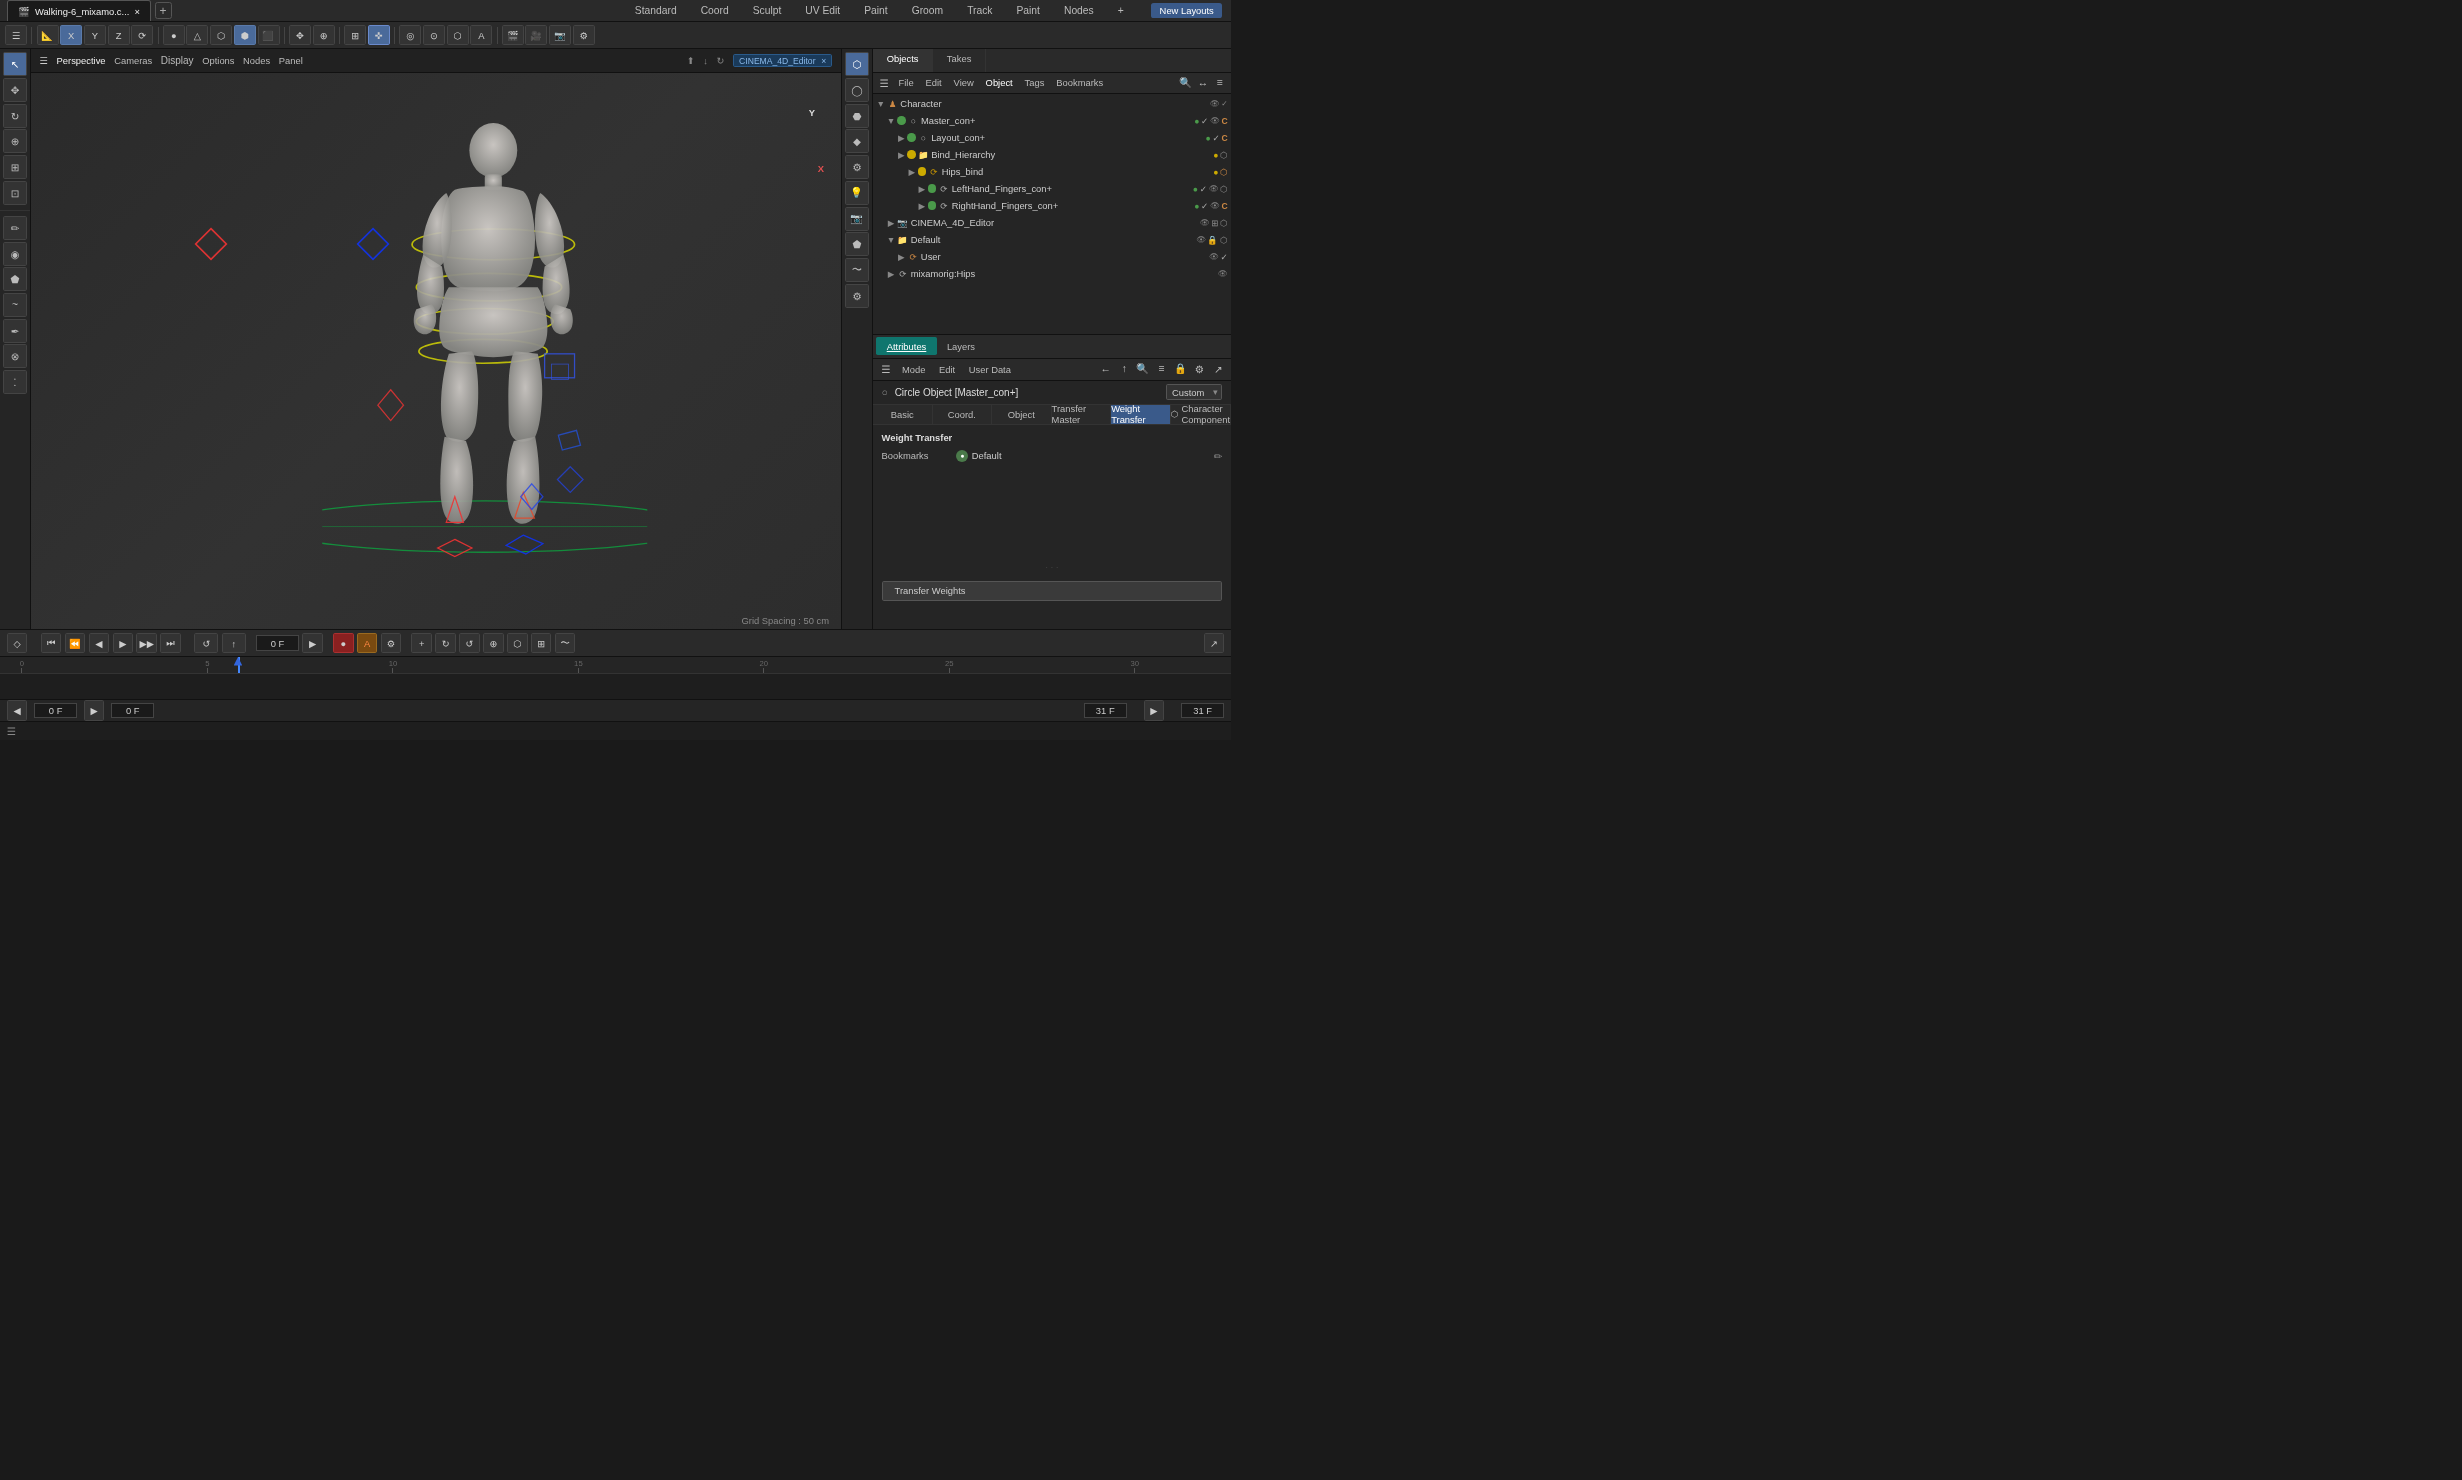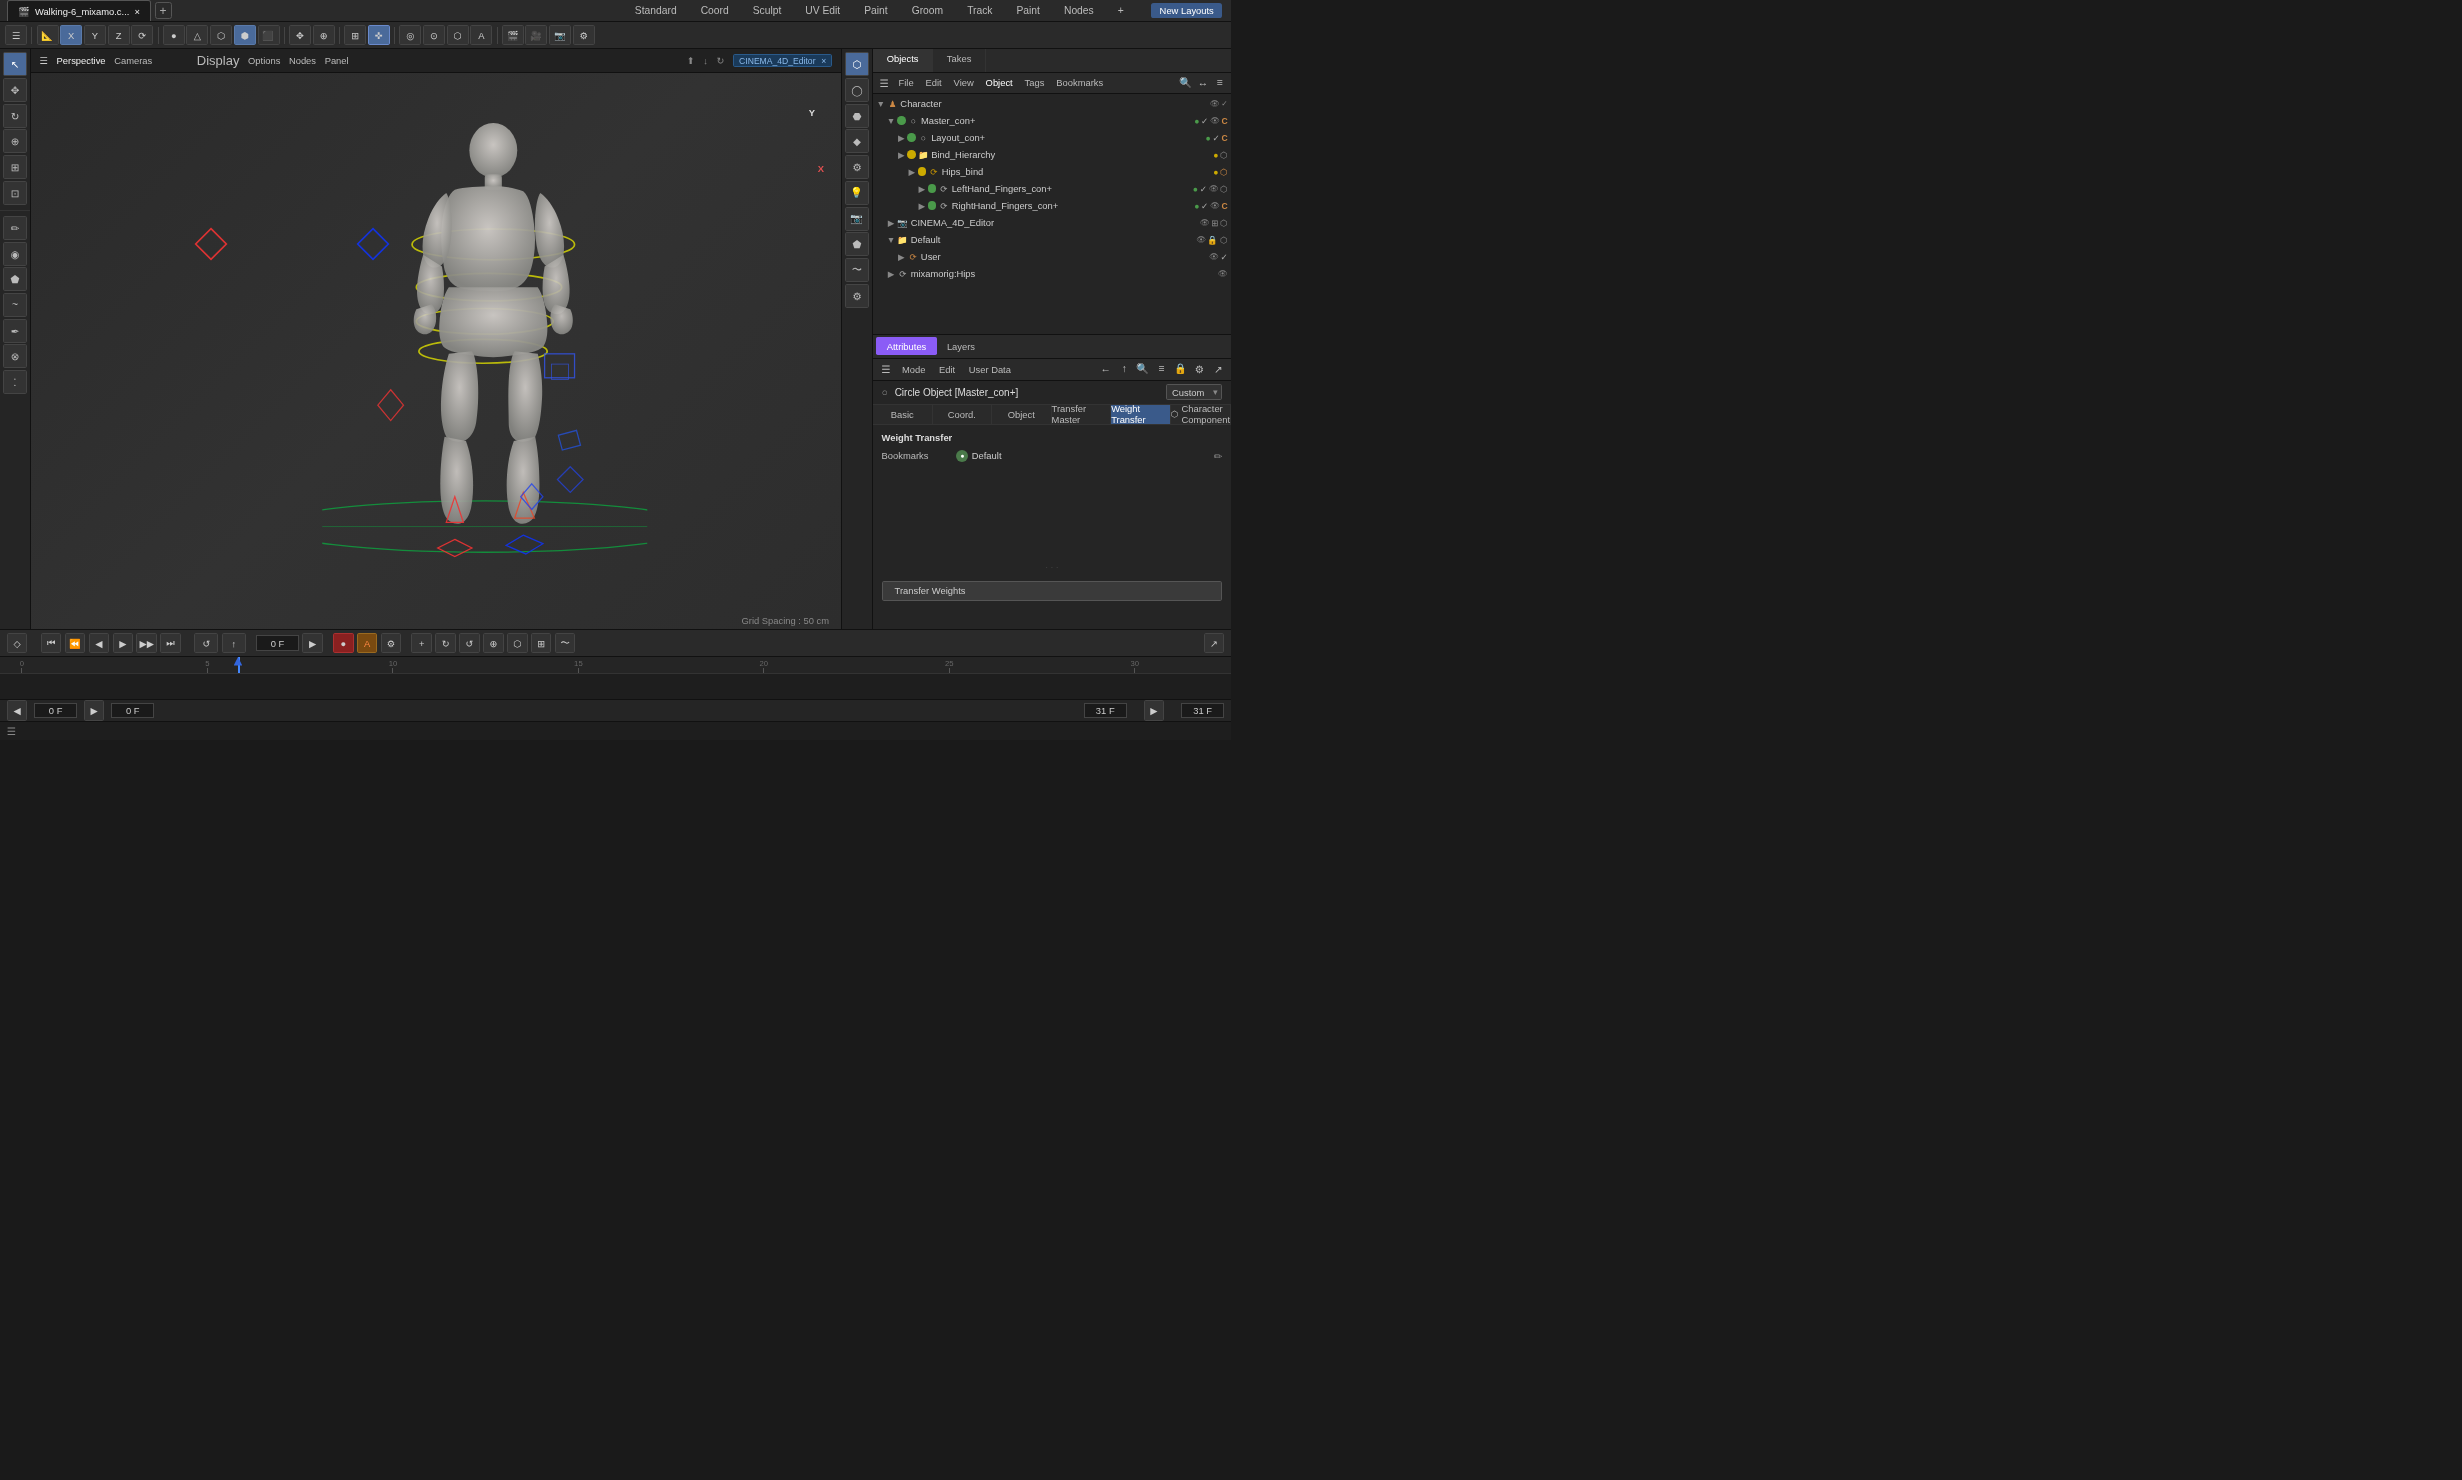--- a/index.html
+++ b/index.html
@@ -347,23 +347,24 @@
       border-bottom: 0.9px solid #111;
       padding: 0 3.4px;
     }
     .attr-tab {
       padding: 3.4px 10.3px;
       font-size: 9.4px;
       cursor: pointer;
       color: #bbb;
     }
     .attr-tab.active {
-      background: #8b5cf6;
+      background: #0f766e;
       color: #fff;
       border-radius: 1.7px;
+      text-decoration: underline;
     }
 
     .attr-toolbar {
       display: flex;
       align-items: center;
       background: #2a2a2a;
       height: 22px;
       border-bottom: 0.9px solid #111;
       padding: 0 5.1px;
       gap: 3.4px;
@@ -697,21 +698,21 @@
     <div class="left-btn">✒</div>
     <div class="left-btn">⊗</div>
     <div class="left-btn">⁚</div>
   </div>
 
   <div class="viewport">
     <div class="viewport-header">
       <span>☰</span>
       <span class="viewport-label">Perspective</span>
       <span style="color:#bbb;font-size:9.4px;">Cameras</span>
-      <span style="color:#bbb;font-size:13px;margin-left:36px;">Display</span>
+      <span style="color:#bbb;font-size:10px;">Display</span>
       <span style="color:#bbb;font-size:9.4px;">Options</span>
       <span style="color:#bbb;font-size:9.4px;">Nodes</span>
       <span style="color:#bbb;font-size:9.4px;">Panel</span>
       <div style="flex:1"></div>
       <span style="color:#888;">⬆</span>
       <span style="color:#888;">↓</span>
       <span style="color:#888;">↻</span>
       <div class="viewport-editor-tag">
         <span>CINEMA_4D_Editor</span>
         <span style="margin-left:3.4px;cursor:pointer;">×</span>

